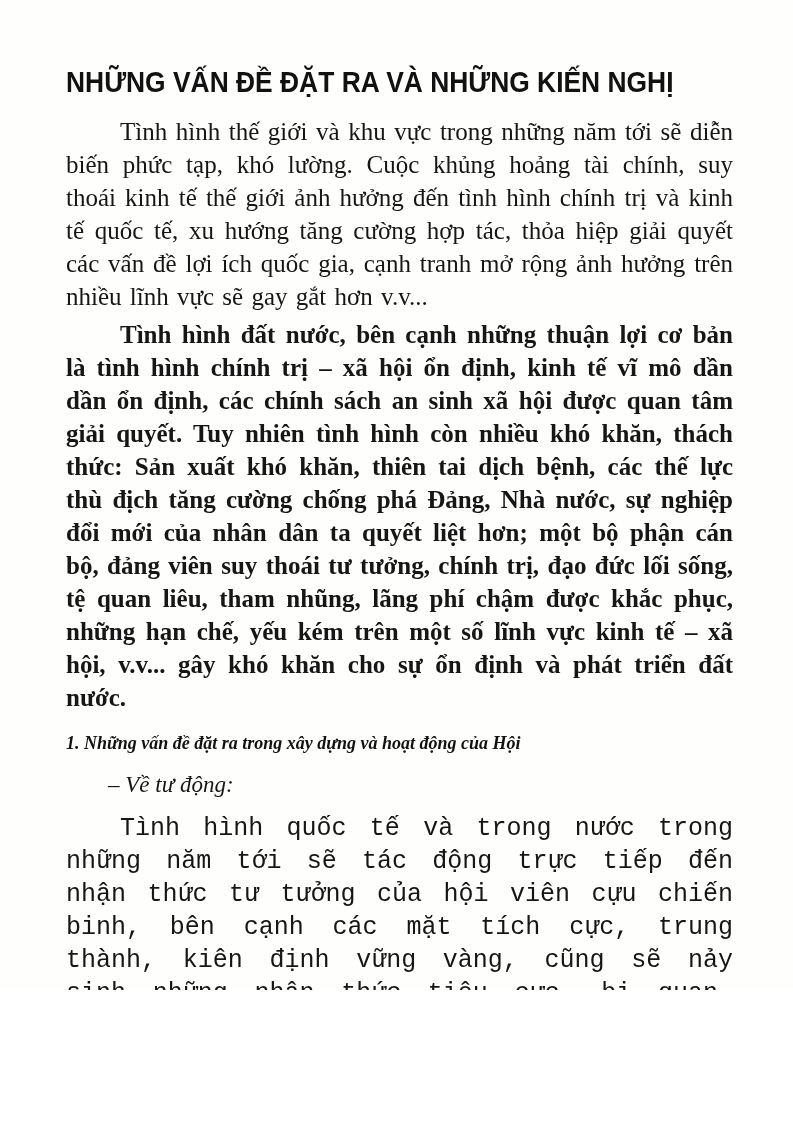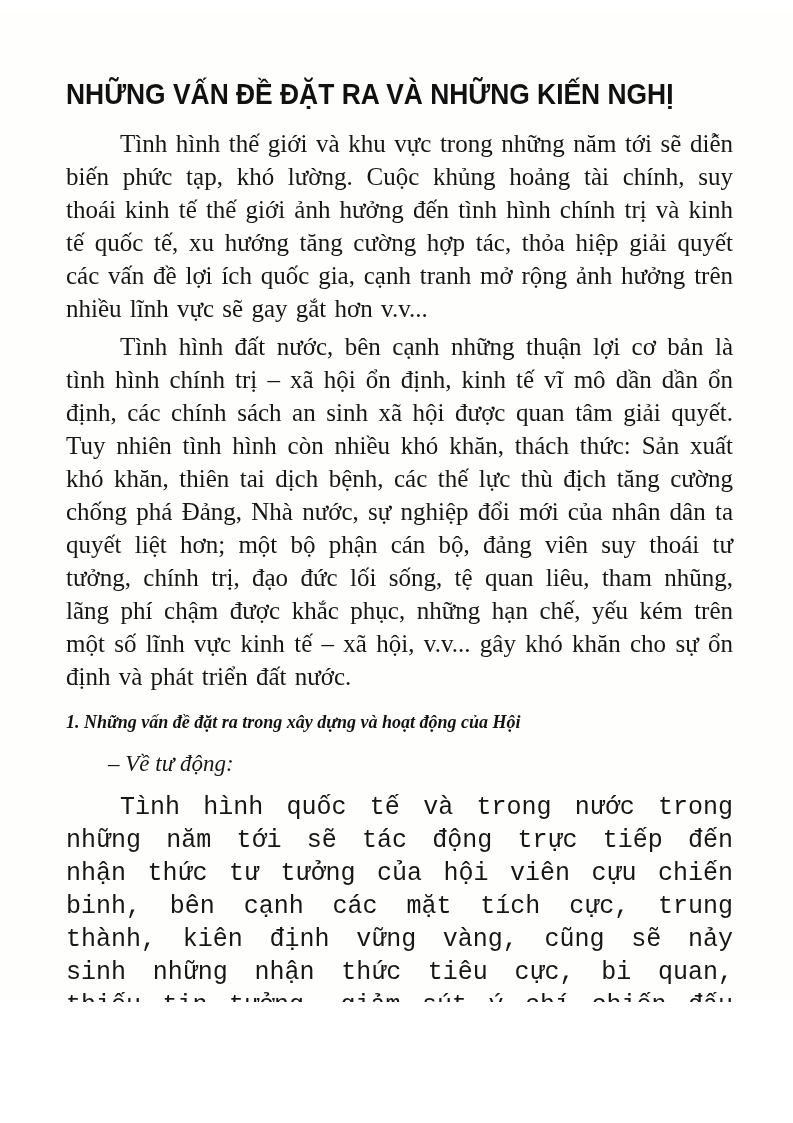--- a/index.html
+++ b/index.html
@@ -4,21 +4,21 @@
 <style>
   html, body {
     margin: 0;
     padding: 0;
     background: #ffffff;
   }
   .page {
     position: relative;
     width: 793px;
     height: 990px;
-    margin: 12px auto;
+    margin: 0 auto;
     background: #fefefd;
     color: #141414;
     overflow: hidden;
     font-family: "Liberation Serif", "DejaVu Serif", serif;
   }
   .content {
     position: absolute;
     left: 66px;
     top: 64px;
     width: 667px;
@@ -38,21 +38,21 @@
   .body-par {
     margin: 0;
     font-size: 25px;
     line-height: 33px;
     text-align: justify;
     text-indent: 54px;
     word-spacing: 2px;
     color: #161616;
   }
   .par-1 { margin-top: 15px; }
-  .par-2 { margin-top: 5px; }
+  .par-2 { margin-top: 5px; font-weight: bold; }
   .section-heading {
     margin: 13px 0 0 0;
     font-size: 18px;
     line-height: 32px;
     font-weight: 700;
     font-style: italic;
     color: #121212;
     white-space: nowrap;
   }
   .section-subheading {

